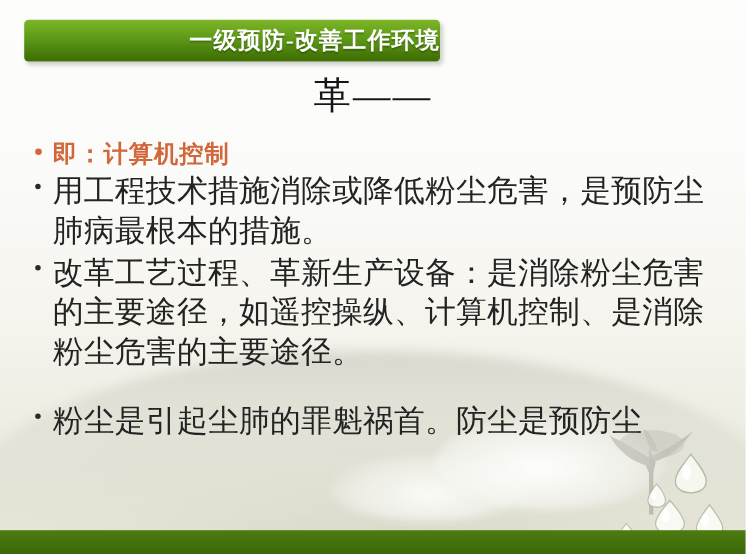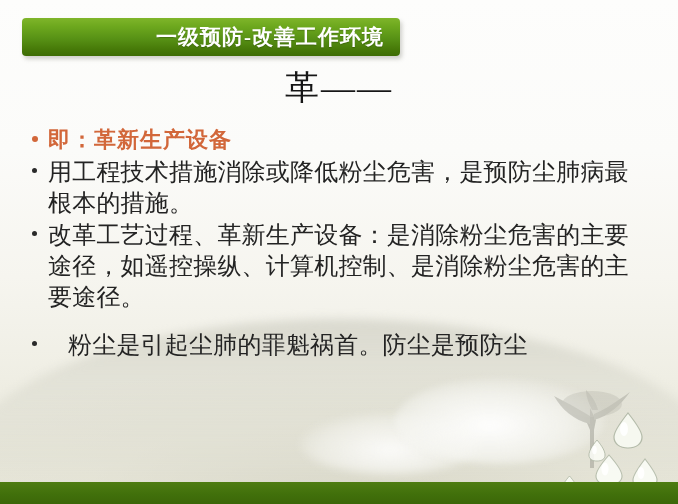--- a/index.html
+++ b/index.html
@@ -121,21 +121,20 @@
     background: linear-gradient(to bottom,
       #7fb52a 0%,
       #6da81e 22%,
       #579115 55%,
       #457707 85%,
       #3d6c05 100%);
     box-shadow: 2px 3px 4px rgba(120,120,110,0.35);
     display: flex;
     align-items: center;
     justify-content: flex-end;
-    padding-right: 16px;
   }
 
   .title-banner-text {
     color: #ffffff;
     font-size: 21px;
     font-weight: bold;
     letter-spacing: 1px;
     line-height: 1;
     white-space: nowrap;
     font-family: "Liberation Serif", "DejaVu Serif", serif;
@@ -187,42 +186,41 @@
     width: 5px;
     height: 5px;
     border-radius: 50%;
     background: #2a2a2a;
     vertical-align: 0.28em;
   }
 
   .bullet-text {
     flex: 1 1 auto;
     color: #232323;
-    font-size: 24px;
+    font-size: 28px;
     line-height: 1.30;
     letter-spacing: 0.2px;
     font-family: "Liberation Serif", "DejaVu Serif", serif;
   }
 
   
   .bullet-row.accent .bullet-dot .dot {
     background: #d2673a;
     width: 6px;
     height: 6px;
   }
   .bullet-row.accent .bullet-text {
     color: #d2673a;
     font-weight: bold;
     font-size: 22px;
     letter-spacing: 1px;
   }
 
   .bullet-row.gap-before {
-    margin-top: 16px;
-    gap: 20px;
+    margin-top: 26px;
   }
 
   .bullet-row.tight {
     margin-top: 1px;
   }
 </style>
 </head>
 <body>
 
 <div class="slide">
@@ -270,21 +268,21 @@
   <div class="title-banner">
     <span class="title-banner-text">一级预防-改善工作环境</span>
   </div>
 
   <div class="subtitle">革——</div>
 
   <div class="body-area">
 
     <div class="bullet-row accent">
       <div class="bullet-dot"><span class="dot"></span></div>
-      <div class="bullet-text">即：革新生产设备</div>
+      <div class="bullet-text">即：计算机控制</div>
     </div>
 
     <div class="bullet-row">
       <div class="bullet-dot"><span class="dot"></span></div>
       <div class="bullet-text">用工程技术措施消除或降低粉尘危害，是预防尘肺病最根本的措施。</div>
     </div>
 
     <div class="bullet-row tight">
       <div class="bullet-dot"><span class="dot"></span></div>
       <div class="bullet-text">改革工艺过程、革新生产设备：是消除粉尘危害的主要途径，如遥控操纵、计算机控制、是消除粉尘危害的主要途径。</div>

